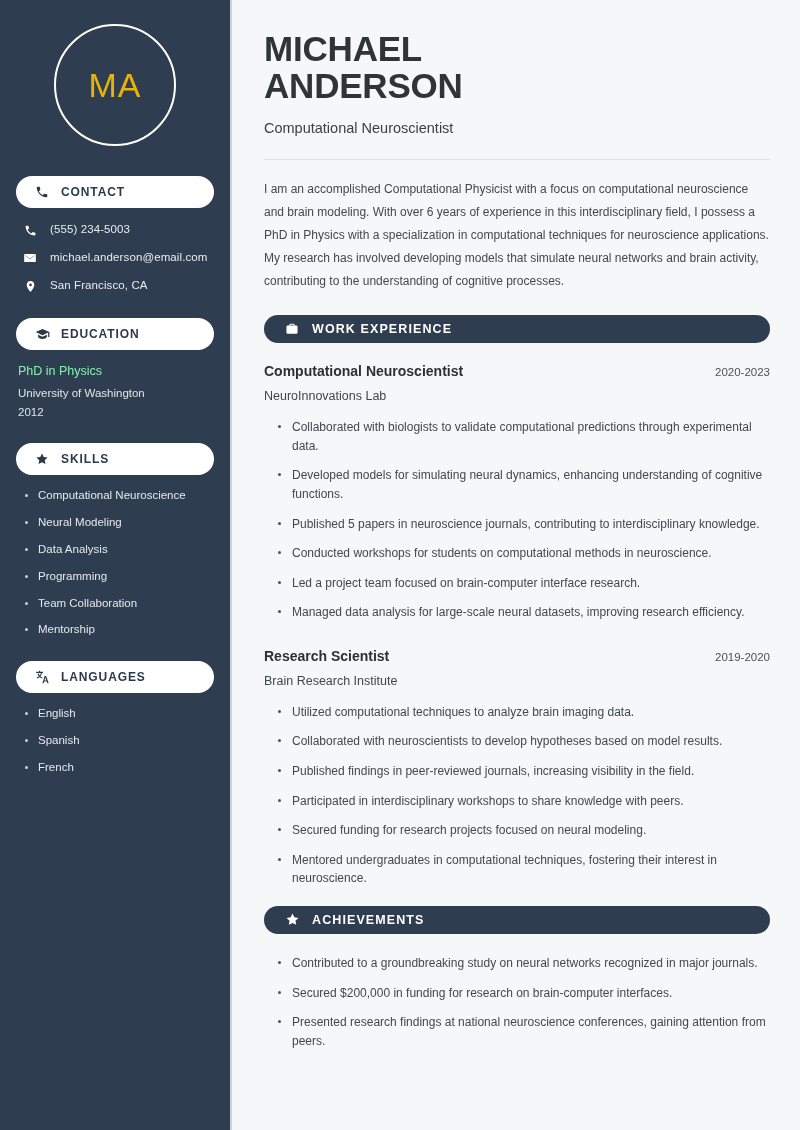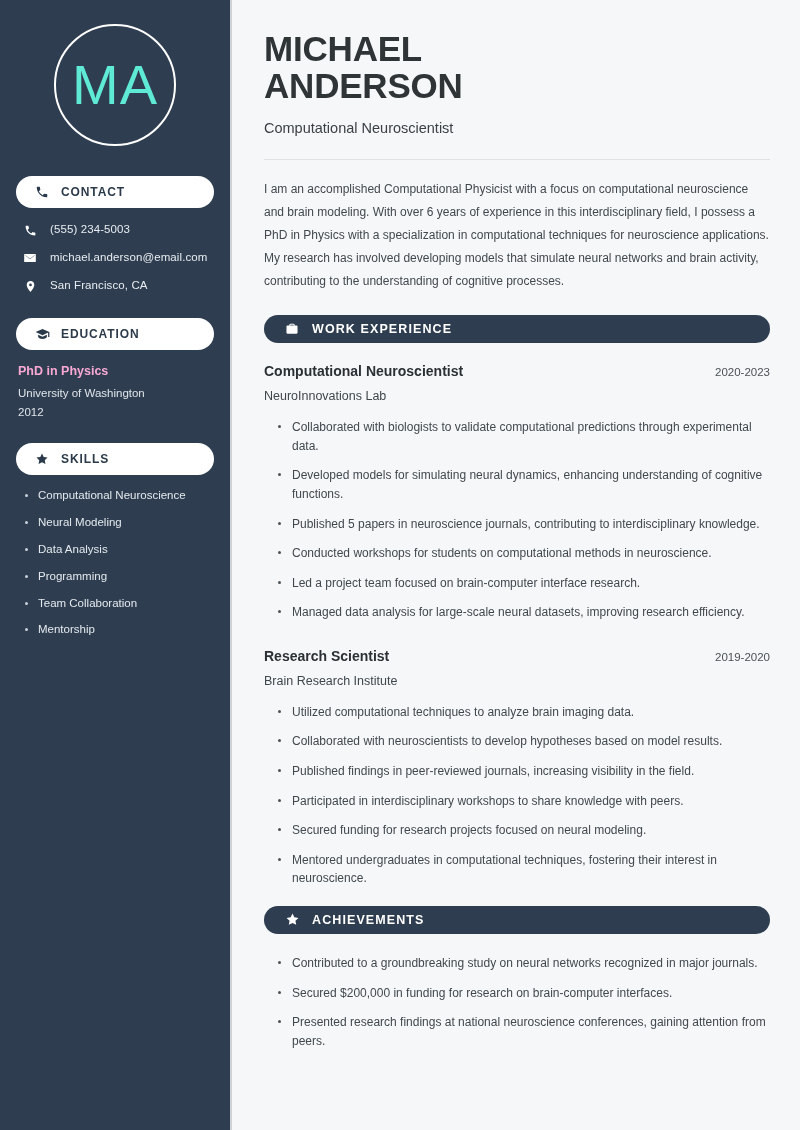--- a/index.html
+++ b/index.html
@@ -43,24 +43,24 @@
     width: 122px;
     height: 122px;
     border-radius: 50%;
     border: 2px solid #ffffff;
     display: flex;
     align-items: center;
     justify-content: center;
     box-sizing: border-box;
   }
   .avatar-initials {
-    font-size: 56px;
+    font-size: 34px;
     font-weight: 400;
     letter-spacing: 1px;
-    color: #5eead4;
+    color: #eab308;
     line-height: 1;
   }
 
   
   .pill {
     background: #ffffff;
     color: #2b3a4a;
     border-radius: 999px;
     height: 32px;
     display: flex;
@@ -109,22 +109,22 @@
   .contact-row .c-text {
     font-size: 11.5px;
     color: #e8ecf0;
     line-height: 1.2;
     letter-spacing: 0.1px;
   }
 
   
   .edu-degree {
     font-size: 12.5px;
-    font-weight: 700;
-    color: #f9a8d4;
+    font-weight: 400;
+    color: #86efac;
     padding-left: 2px;
     margin-bottom: 6px;
     line-height: 1.25;
   }
   .edu-school {
     font-size: 11.5px;
     color: #dfe4e9;
     padding-left: 2px;
     margin-bottom: 5px;
     line-height: 1.25;
@@ -355,20 +355,35 @@
       <ul class="side-list">
         <li>Computational Neuroscience</li>
         <li>Neural Modeling</li>
         <li>Data Analysis</li>
         <li>Programming</li>
         <li>Team Collaboration</li>
         <li>Mentorship</li>
       </ul>
     </section>
 
+    <section class="side-block">
+      <div class="pill">
+        <span class="pill-icon">
+          <svg width="16" height="16" viewBox="0 0 24 24" fill="#2b3a4a">
+              <path d="M3.2 4.3h4.3V2.6h1.7v1.7h4.3V6h-1.5c-.4 1.9-1.2 3.5-2.3 4.8.9.8 1.9 1.4 3 1.9l-.7 1.6c-1.3-.6-2.5-1.4-3.5-2.3-1.1 1-2.4 1.8-3.9 2.4l-.7-1.6c1.3-.5 2.4-1.2 3.4-2-.9-1.1-1.6-2.4-2-3.9h1.8c.3 1 .8 1.9 1.5 2.7.9-1 1.5-2.2 1.8-3.6H3.2V4.3zM15.9 10.6h2.3L22 21.4h-1.9l-.85-2.5h-3.9l-.85 2.5h-1.85l3.25-10.8zm1.15 2.2-1.35 4.5h2.7l-1.35-4.5z"></path>
+            </svg>
+        </span>
+        <span class="pill-label">LANGUAGES</span>
+      </div>
+      <ul class="side-list">
+        <li>English</li>
+        <li>Spanish</li>
+        <li>French</li>
+      </ul>
+    </section>
 
   </aside>
 
   <main class="main">
 
     <h1 class="name">
       <span class="ln">MICHAEL</span>
       <span class="ln">ANDERSON</span>
     </h1>
     <div class="job-title">Computational Neuroscientist</div>

